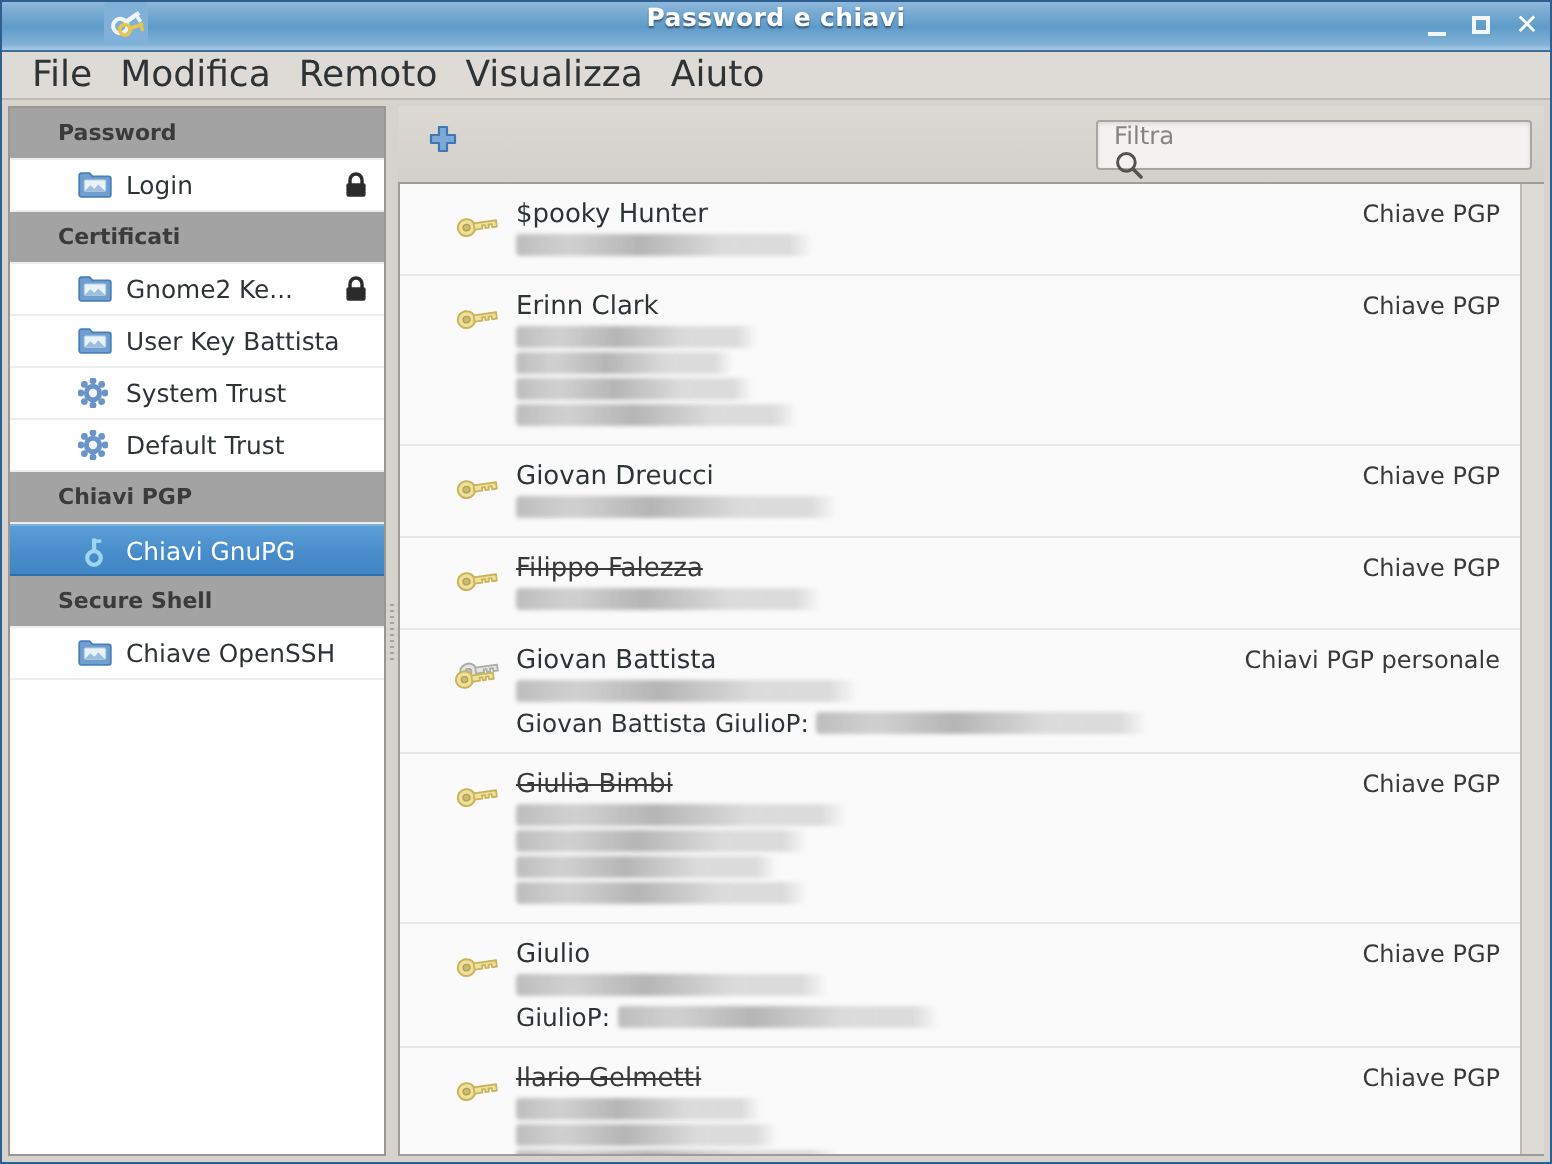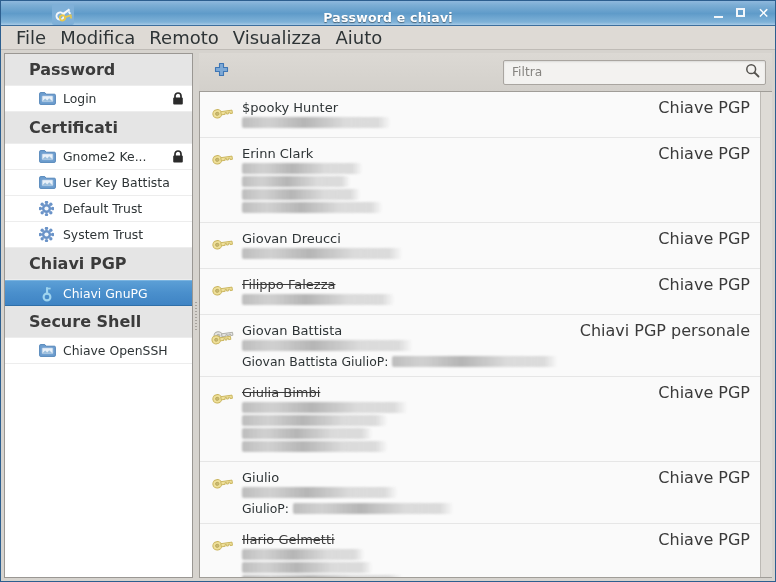--- a/index.html
+++ b/index.html
@@ -28,21 +28,21 @@
   }
 
   
   .titlebar {
     height: 25px;
     flex: 0 0 25px;
     position: relative;
     background: linear-gradient(to bottom, #8fb8dd 0%, #7badd4 18%, #5f9bc9 52%, #7fb2d8 88%, #a9cbe6 100%);
     border-bottom: 1px solid #3d6f9e;
     display: flex;
-    align-items: flex-end;
+    align-items: flex-start;
     box-sizing: border-box;
     padding-left: 48px;
   }
   .title-icon {
     width: 22px;
     height: 21px;
     margin-left: 3px;
     margin-right: 4px;
     flex: 0 0 22px;
     position: relative;
@@ -139,25 +139,25 @@
     box-sizing: border-box;
   }
   .sidebar {
     flex: 1 1 auto;
     background: #ffffff;
     border: 1px solid #9a9793;
     overflow: hidden;
     box-sizing: border-box;
   }
   .group-header {
-    font-size: 16px;
+    font-size: 11px;
     font-weight: bold;
     color: #3b3b3b;
     padding: 6px 1px 6px 24px;
-    background: #e5e5e5;
+    background: #a3a3a3;
     border-bottom: 1px solid #ededed;
     box-sizing: border-box;
   }
   .side-row {
     display: flex;
     align-items: center;
     height: 26px;
     padding: 0 8px 0 34px;
     background: #ffffff;
     border-bottom: 1px solid #ededed;
@@ -233,30 +233,31 @@
     width: 28px;
     height: 26px;
     display: flex;
     align-items: center;
     justify-content: center;
     cursor: pointer;
     border-radius: 2px;
   }
   .toolbar-spacer { flex: 1 1 auto; }
   .search-box {
-    width: 263px;
+    width: 218px;
     height: 25px;
     background: #f3f2f0;
     border: 1px solid #a9a5a0;
     border-radius: 2px;
     display: flex;
-    align-items: center;
+    align-items: flex-start;
     padding: 0 5px 0 8px;
     box-sizing: border-box;
     box-shadow: inset 0 1px 2px rgba(0,0,0,0.10);
+    flex-direction: column;
   }
   .search-box input {
     flex: 1 1 auto;
     border: none;
     outline: none;
     background: transparent;
     font-family: "DejaVu Sans", sans-serif;
     font-size: 12.2px;
     color: #3a3a3a;
     padding: 0;
@@ -275,21 +276,21 @@
     display: flex;
     box-sizing: border-box;
   }
   .list {
     flex: 1 1 auto;
     overflow: hidden;
     background: #fafafa;
   }
   .key-row {
     display: flex;
-    padding: 7px 10px 7px 8px;
+    padding: 7px 10px 7px 24px;
     border-bottom: 1px solid #e6e6e6;
     box-sizing: border-box;
     cursor: default;
     background: #fafafa;
     justify-content: space-between;
   }
   .key-icon {
     width: 30px;
     flex: 0 0 30px;
     display: flex;
@@ -304,21 +305,21 @@
   }
   .key-name {
     font-size: 13px;
     color: #2e3436;
     line-height: 17px;
     white-space: nowrap;
   }
   .key-name.expired { text-decoration: line-through; color: #3a3a3a; }
   .key-type {
     flex: 0 0 auto;
-    font-size: 16px;
+    font-size: 12px;
     color: #3a3a3a;
     padding-left: 14px;
     white-space: nowrap;
     align-self: flex-start;
     line-height: 17px;
   }
   .blur-lines { margin-top: 1px; }
   .blur-line {
     height: 11px;
     margin-bottom: 2px;
@@ -436,36 +437,36 @@
                 <circle cx="11.81" cy="11.81" r="1.7" fill="#6a93c8"></circle>
                 <circle cx="7.50" cy="13.60" r="1.7" fill="#6a93c8"></circle>
                 <circle cx="3.19" cy="11.81" r="1.7" fill="#6a93c8"></circle>
                 <circle cx="1.40" cy="7.50" r="1.7" fill="#6a93c8"></circle>
                 <circle cx="3.19" cy="3.19" r="1.7" fill="#6a93c8"></circle>
                 <circle cx="7.50" cy="1.40" r="1.7" fill="#6a93c8"></circle>
                 <circle cx="11.81" cy="3.19" r="1.7" fill="#6a93c8"></circle>
                 <circle cx="7.5" cy="7.5" r="4.6" fill="#6a93c8"></circle>
                 <circle cx="7.5" cy="7.5" r="2.1" fill="#f4f8fc"></circle>
               </svg></span>
-            <span class="label">Default Trust</span>
+            <span class="label">System Trust</span>
           </div>
           <div class="side-row">
             <span class="side-icon"><svg width="15" height="15" viewBox="0 0 15 15">
                 <circle cx="13.60" cy="7.50" r="1.7" fill="#6a93c8"></circle>
                 <circle cx="11.81" cy="11.81" r="1.7" fill="#6a93c8"></circle>
                 <circle cx="7.50" cy="13.60" r="1.7" fill="#6a93c8"></circle>
                 <circle cx="3.19" cy="11.81" r="1.7" fill="#6a93c8"></circle>
                 <circle cx="1.40" cy="7.50" r="1.7" fill="#6a93c8"></circle>
                 <circle cx="3.19" cy="3.19" r="1.7" fill="#6a93c8"></circle>
                 <circle cx="7.50" cy="1.40" r="1.7" fill="#6a93c8"></circle>
                 <circle cx="11.81" cy="3.19" r="1.7" fill="#6a93c8"></circle>
                 <circle cx="7.5" cy="7.5" r="4.6" fill="#6a93c8"></circle>
                 <circle cx="7.5" cy="7.5" r="2.1" fill="#f4f8fc"></circle>
               </svg></span>
-            <span class="label">System Trust</span>
+            <span class="label">Default Trust</span>
           </div>
           <div class="group-header">Chiavi PGP</div>
           <div class="side-row selected">
             <span class="side-icon"><svg width="16" height="16" viewBox="0 0 16 16">
                 <g transform="rotate(-90 8 8)">
                   <circle cx="5" cy="8" r="3.4" fill="none" stroke="#9fd4ef" stroke-width="2.1"></circle>
                   <rect x="7.6" y="7" width="7.2" height="2.1" fill="#9fd4ef"></rect>
                   <rect x="12.6" y="9" width="1.7" height="2.6" fill="#9fd4ef"></rect>
                 </g>
               </svg></span>

